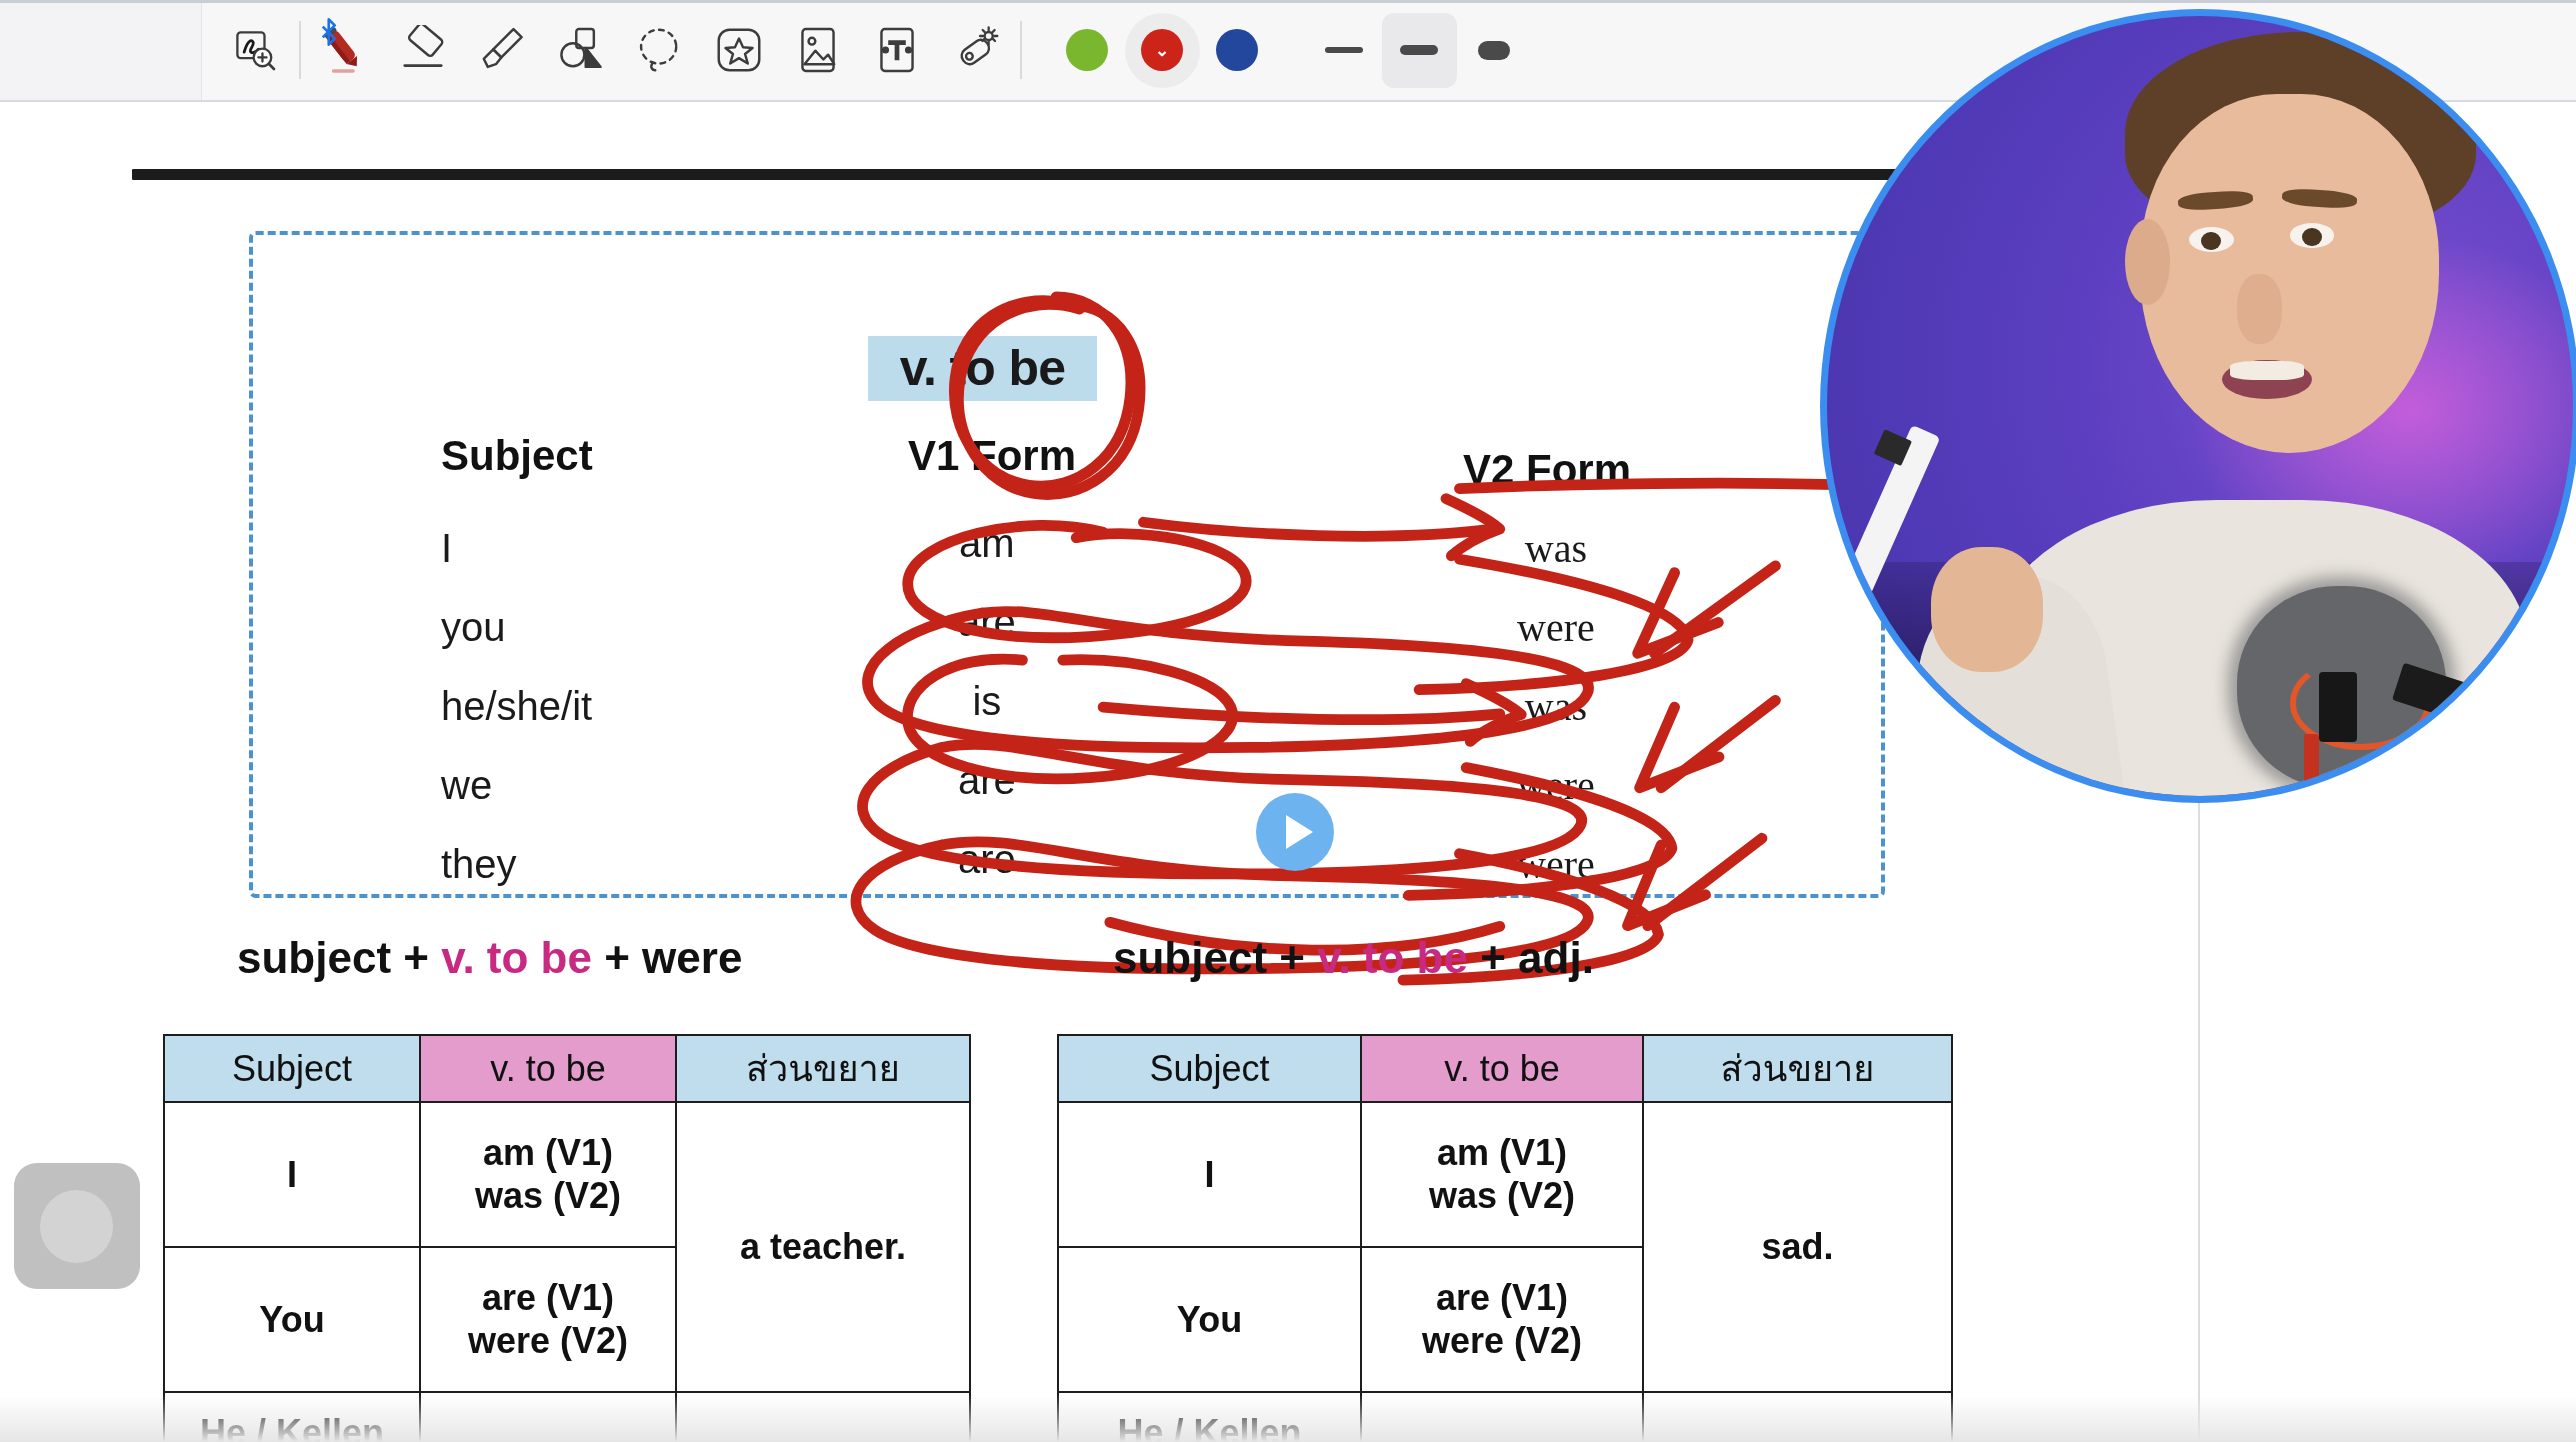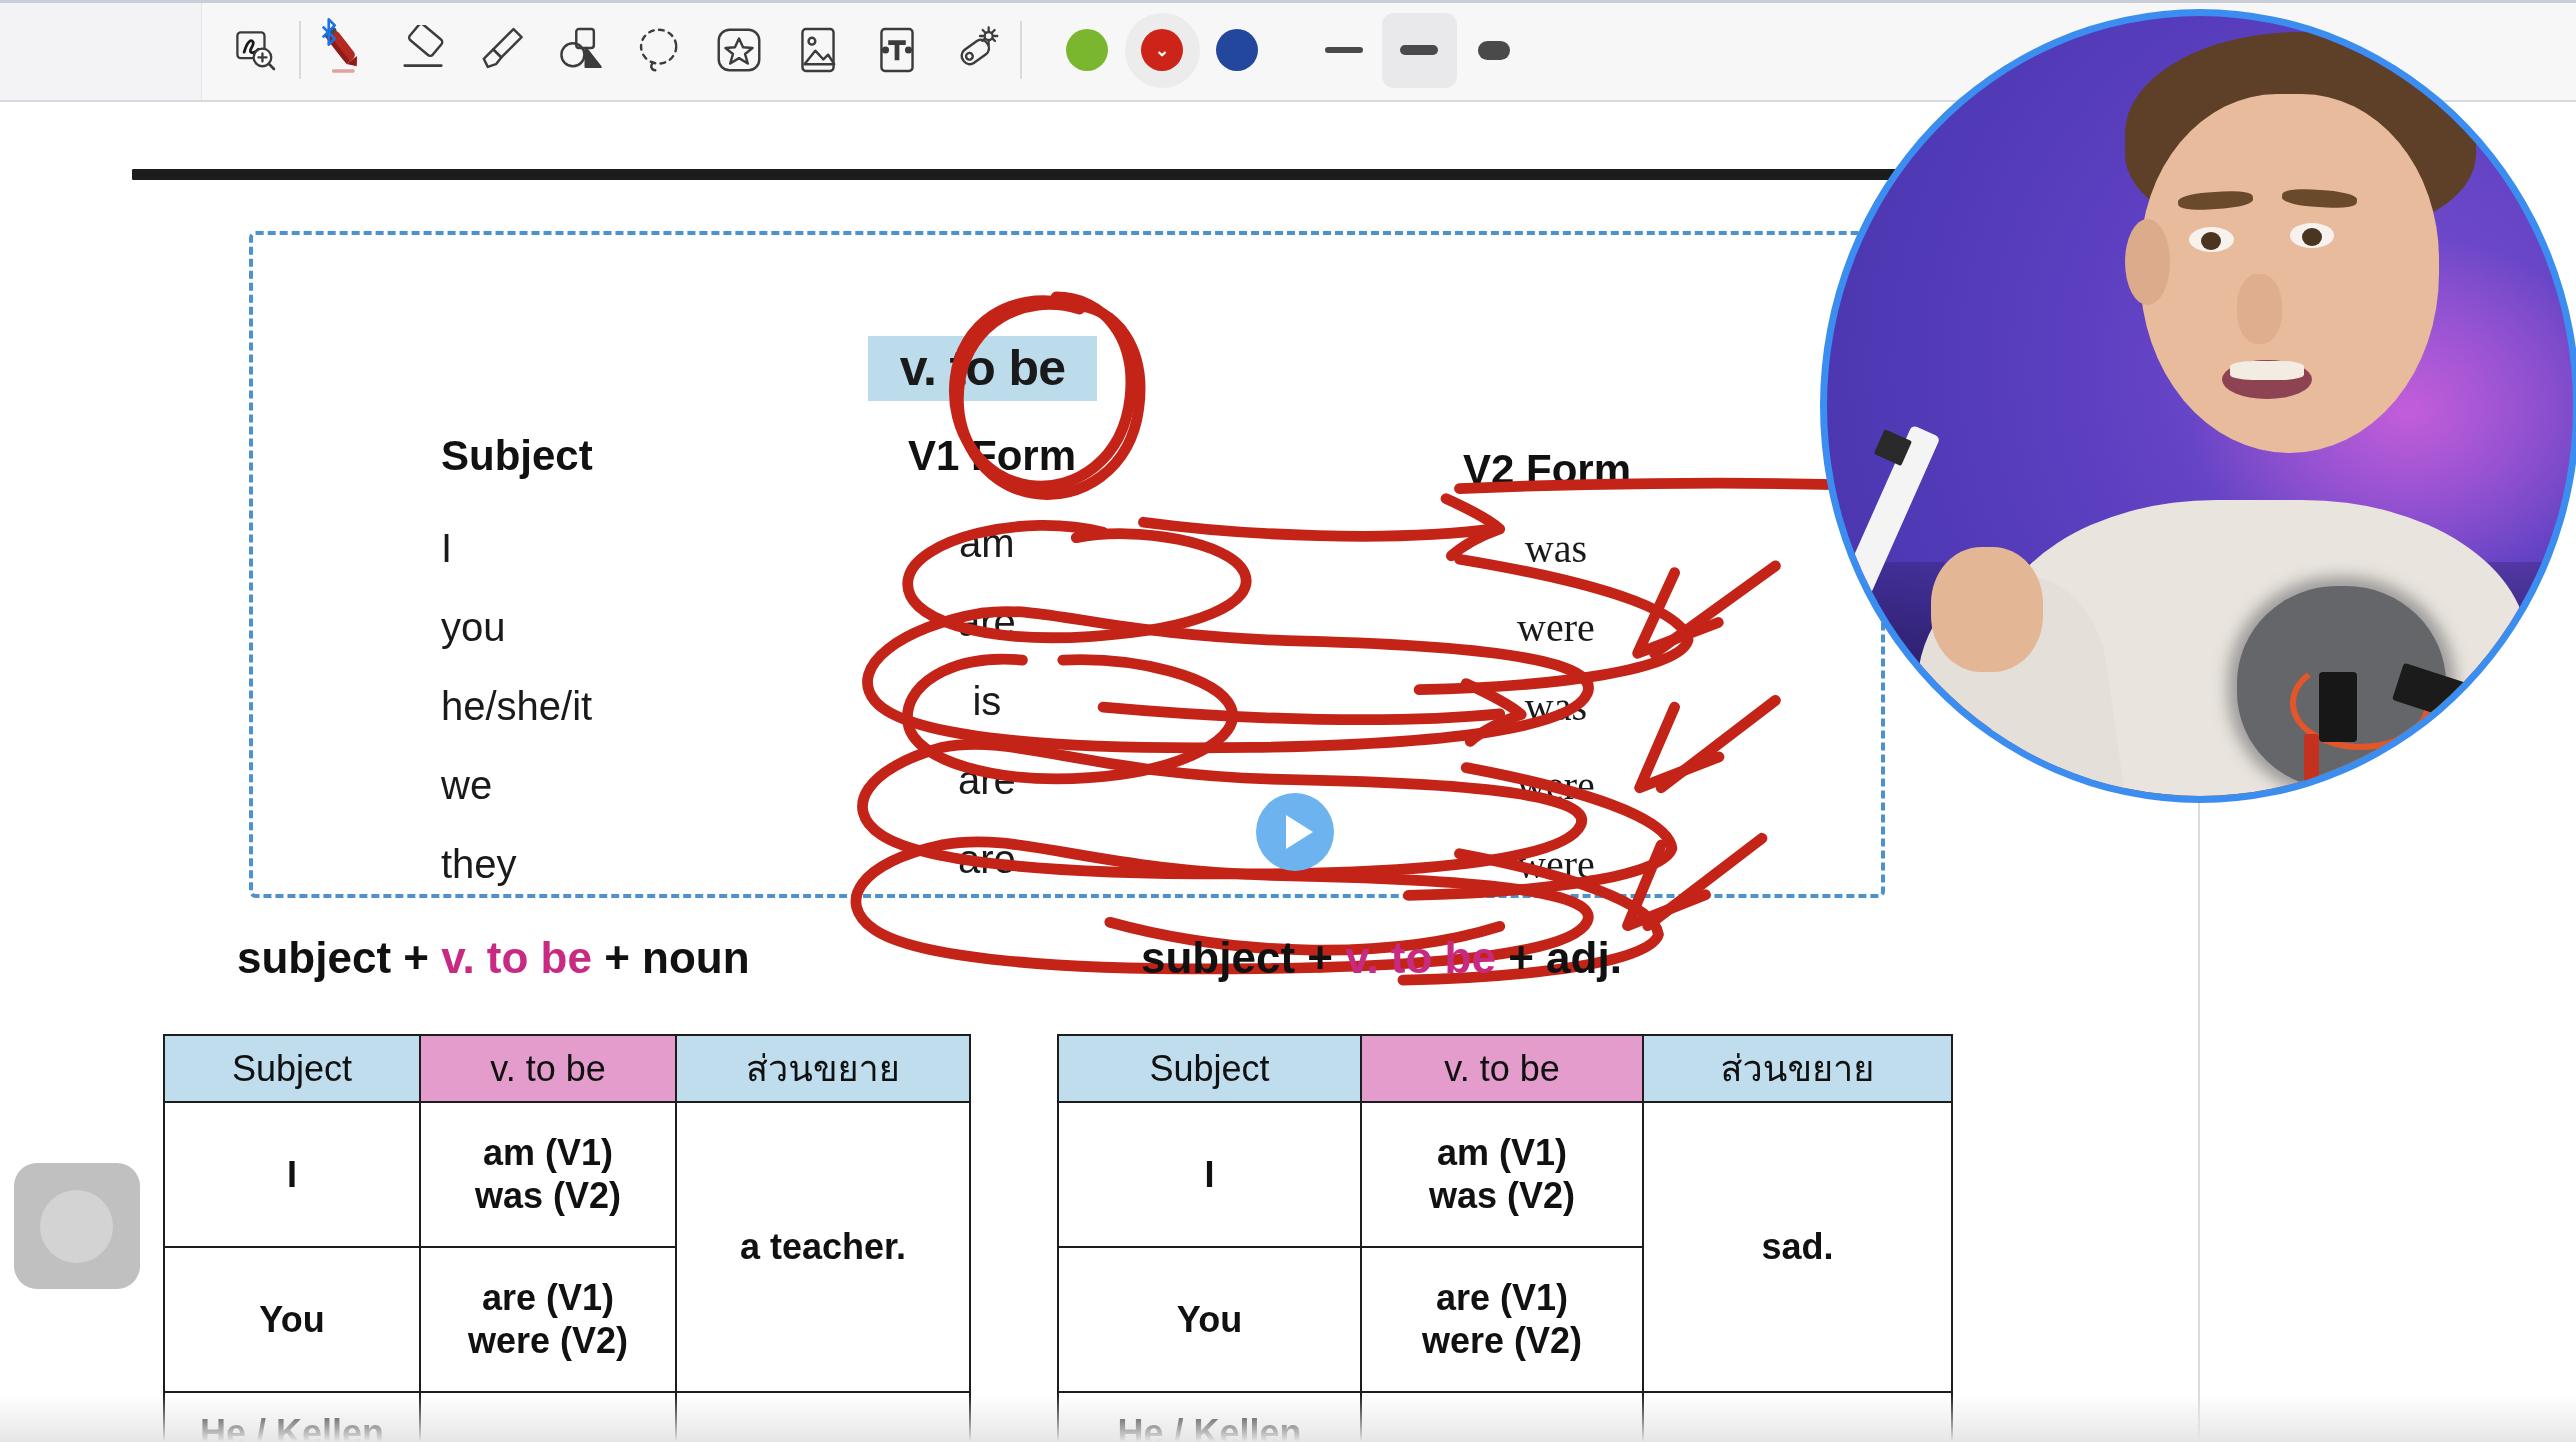--- a/index.html
+++ b/index.html
@@ -93,21 +93,21 @@
   .play-btn .tri{
     width:0; height:0; border-left:27px solid #ffffff;
     border-top:17px solid transparent; border-bottom:17px solid transparent;
     margin-left:8px;
   }
 
   
   .formula{ position:absolute; font-size:44px; font-weight:bold; color:#111; white-space:nowrap; }
   .formula .pink{ color:#c82a82; }
   .f-left{ left:237px; top:831px; }
-  .f-right{ left:1113px; top:831px;margin-left:28px; }
+  .f-right{ left:1113px; top:831px; }
 
   
   .gtable{ position:absolute; border-collapse:collapse; table-layout:fixed; }
   .gtable td, .gtable th{
     border:2.7px solid #1d1d1d; text-align:center; vertical-align:middle;
     font-size:36px; color:#111; padding:0;
   }
   .gtable th{ font-weight:normal; height:67px; font-size:36px; }
   .th-blue{ background:#bfdded; }
   .th-pink{ background:#e39ccb; }
@@ -358,21 +358,21 @@
 
         <path d="M1650 1220c190 52 420 56 580 6"></path>
       </g>
     </svg>
 
     <div class="play-btn">
       <span class="tri"></span>
     </div>
 
     <div class="formula f-left">
-      <span>subject + </span><span class="pink">v. to be</span><span> + noun</span>
+      <span>subject + </span><span class="pink">v. to be</span><span> + were</span>
     </div>
     <div class="formula f-right">
       <span>subject + </span><span class="pink">v. to be</span><span> + adj.</span>
     </div>
 
     <table class="gtable t-left">
       <colgroup>
           <col style="width:256px">
           <col style="width:256px">
           <col style="width:294px">

